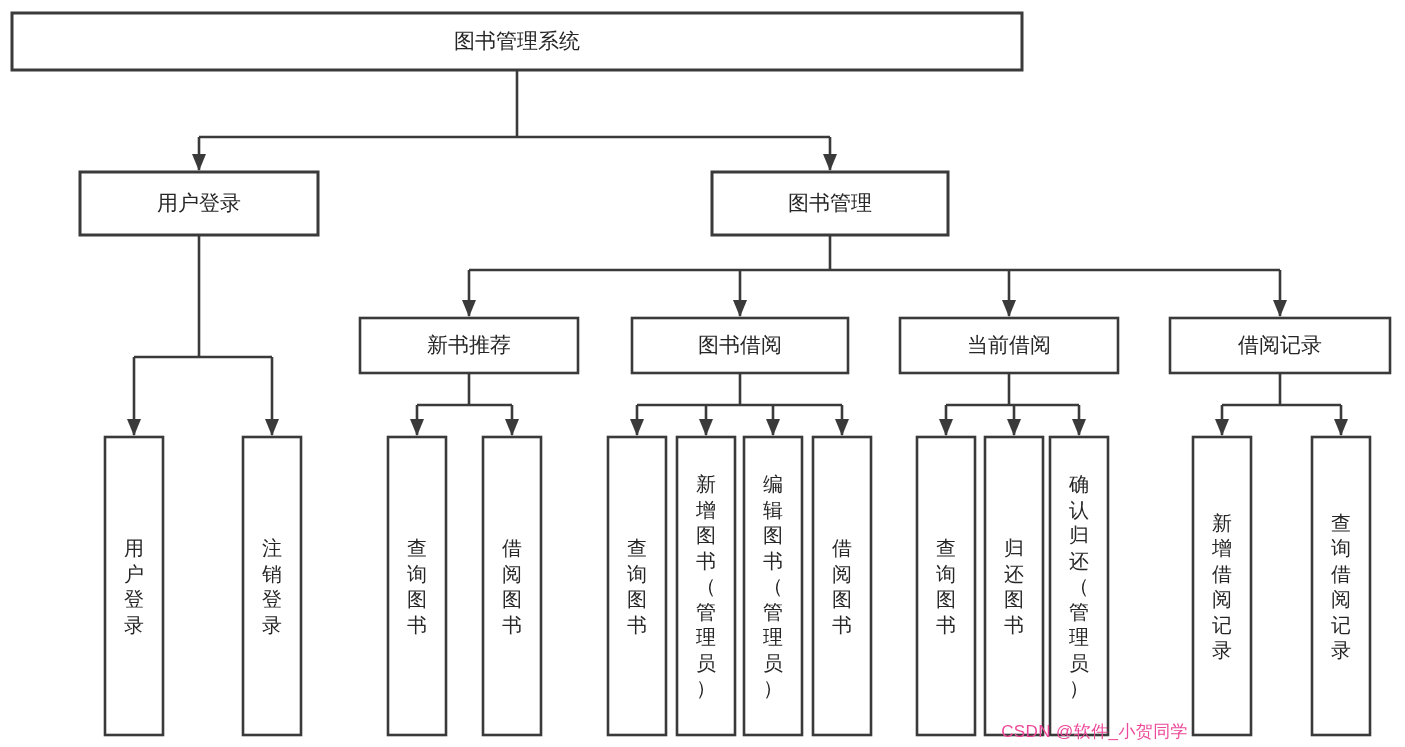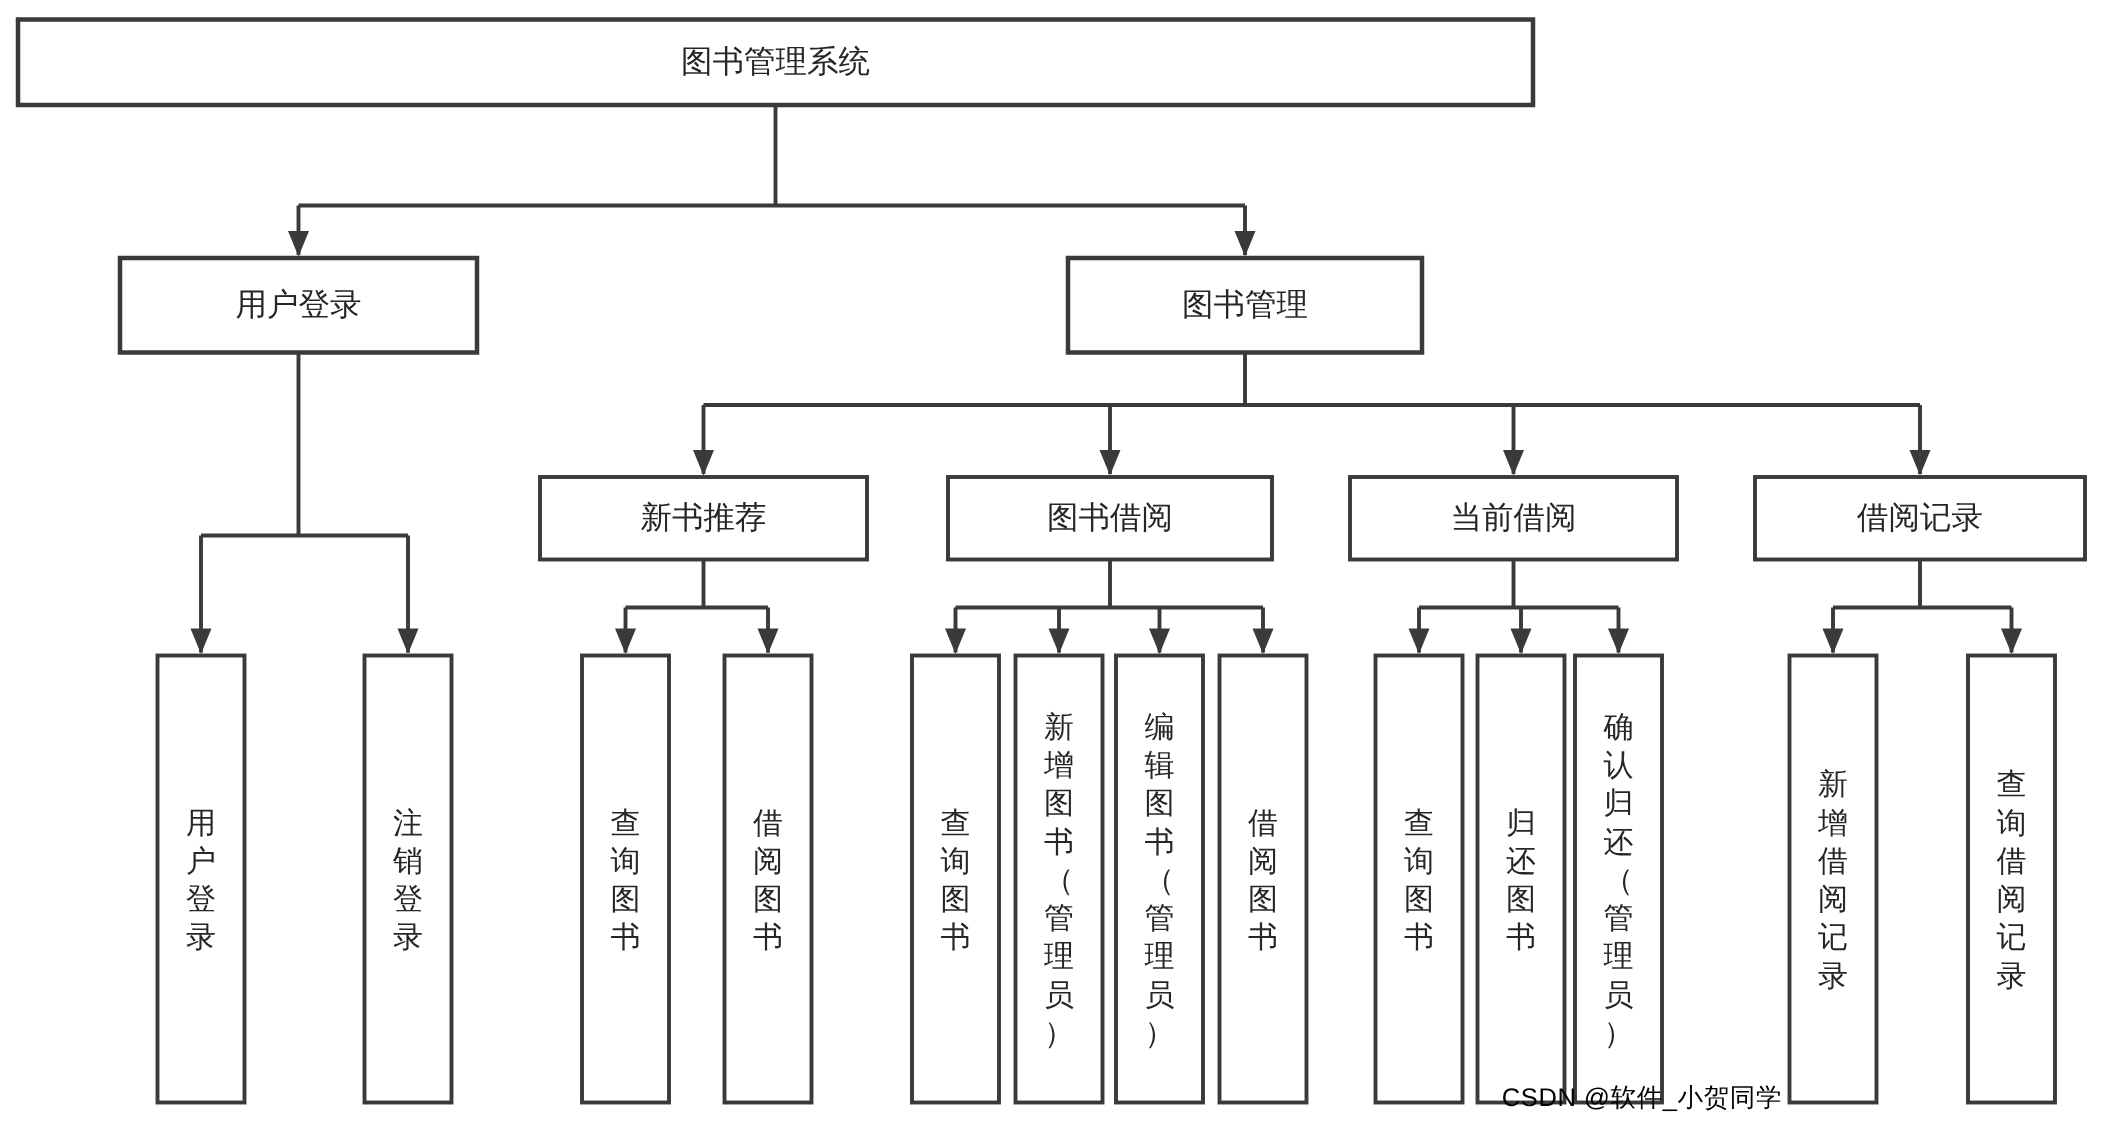--- a/index.html
+++ b/index.html
@@ -62,21 +62,21 @@
     fill: #262626;
     text-anchor: middle;
     white-space: pre;
   }
   .watermark-text {
     position: absolute;
     right: 8px;
     bottom: 4px;
     font-family: "Liberation Sans", "DejaVu Sans", sans-serif;
     font-size: 17px;
-    color: #000000;
+    color: #ec4899;
     letter-spacing: 0.4px;
     user-select: none;
     pointer-events: none;
     white-space: nowrap;
   }
 </style>
 </head>
 <body>
 
 <div id="diagram-root">

